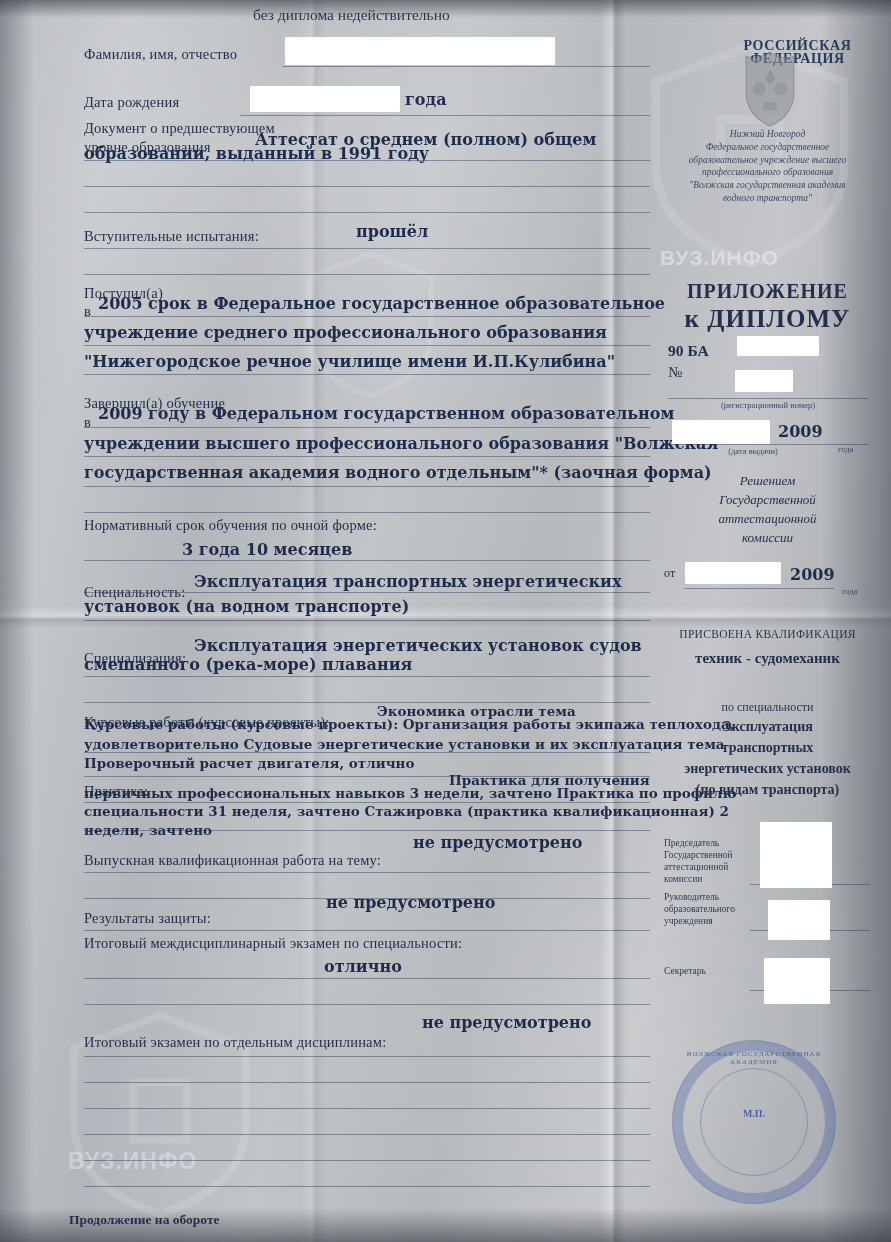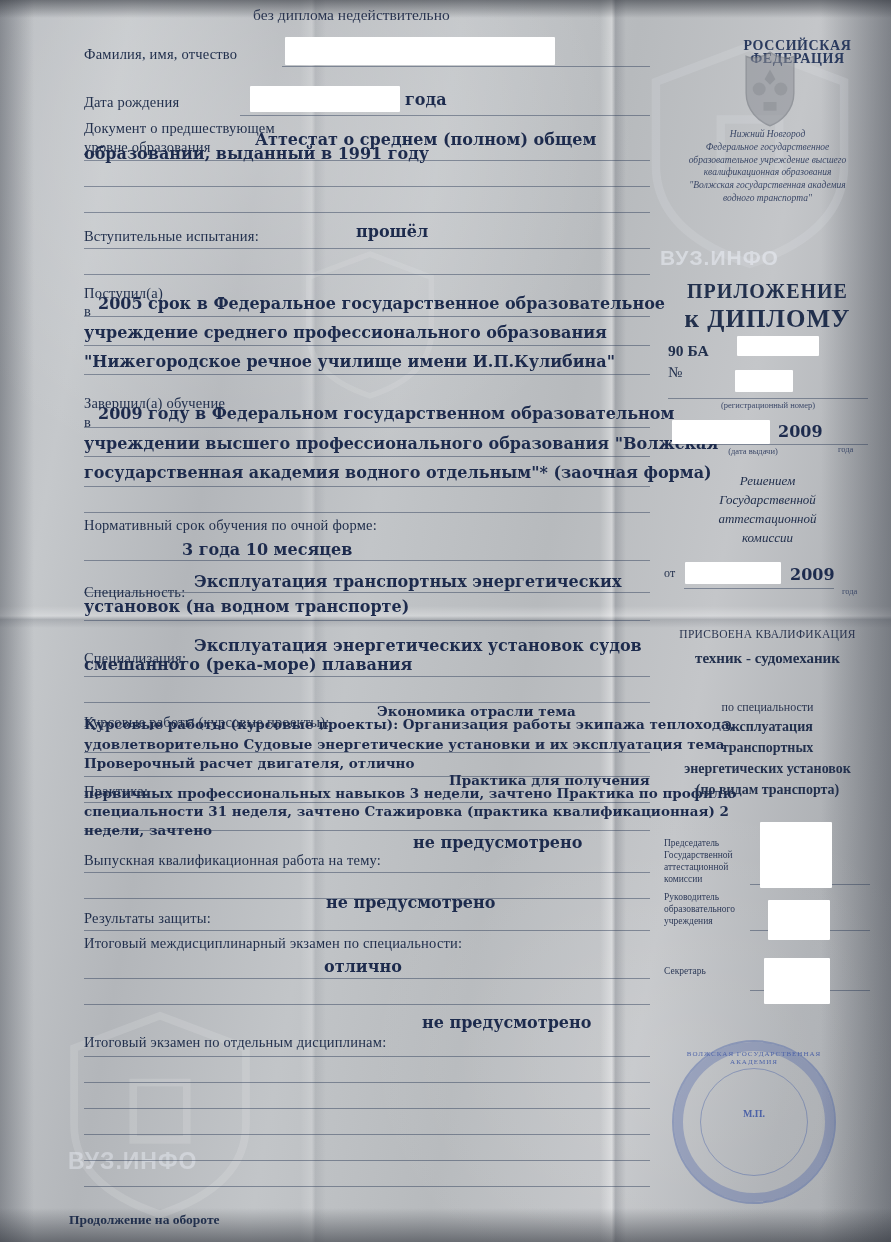--- a/index.html
+++ b/index.html
@@ -195,21 +195,21 @@
     <path d="M30 18 l5 9 -5 5 -5 -5 Z" fill="#6e727a"></path>
     <circle cx="20" cy="36" r="6" fill="#6e727a" opacity=".8"></circle>
     <circle cx="40" cy="36" r="6" fill="#6e727a" opacity=".8"></circle>
     <path d="M24 48 h12 v8 h-12 z" fill="#6e727a" opacity=".8"></path>
   </svg>
 
   <div class="org">
     <div>Нижний Новгород</div>
     <div>Федеральное государственное</div>
     <div>образовательное учреждение высшего</div>
-    <div>квалификационная образования</div>
+    <div>профессионального образования</div>
     <div>"Волжская государственная академия</div>
     <div>водного транспорта"</div>
   </div>
 
   <div class="prilozh">
     <div class="l1">ПРИЛОЖЕНИЕ</div>
     <div class="l2">к ДИПЛОМУ</div>
   </div>
 
   <div class="series">90 БА</div>

